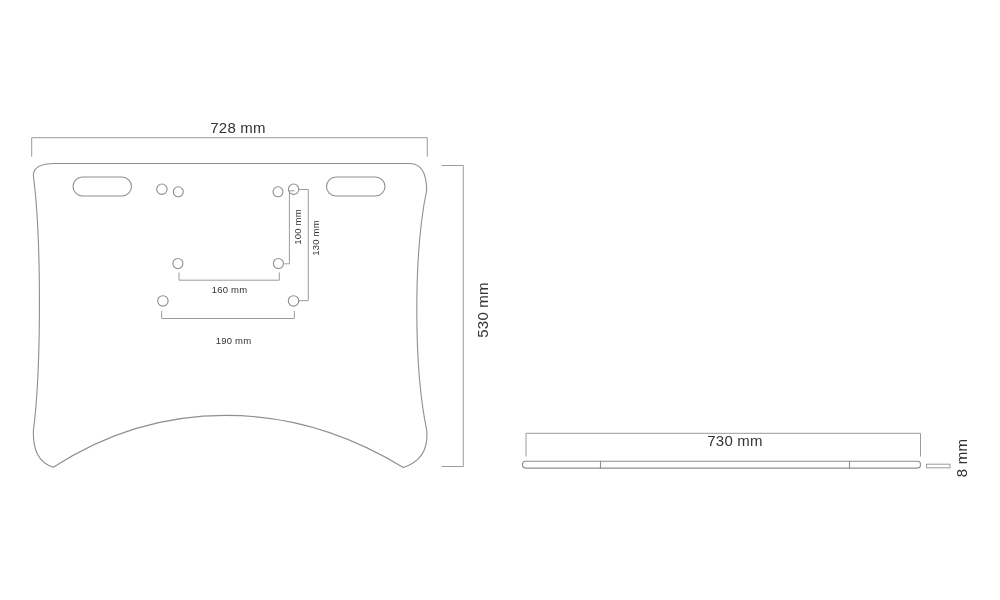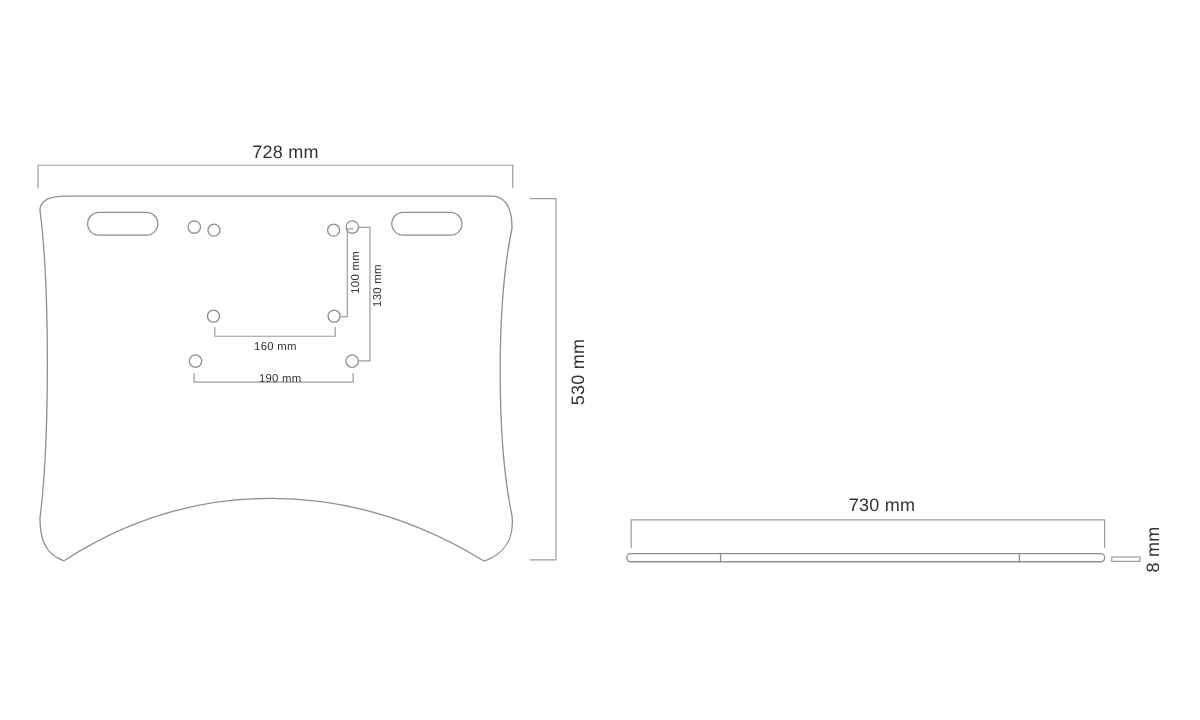--- a/index.html
+++ b/index.html
@@ -77,19 +77,19 @@
   <span class="dim-label big" style="left:238px;  top:127px;">728 mm</span>
 
   <span class="dim-label big vertical" style="left:482px; top:310px;">530 mm</span>
 
   <span class="dim-label small vertical" style="left:296.5px; top:227px;">100 mm</span>
 
   <span class="dim-label small vertical" style="left:315px; top:237.5px;">130 mm</span>
 
   <span class="dim-label small" style="left:229.5px; top:288.5px;text-align:center;">160 mm</span>
 
-  <span class="dim-label small" style="left:233.5px; top:316px;">190 mm</span>
+  <span class="dim-label small" style="left:233.5px; top:340px;">190 mm</span>
 
-  <span class="dim-label big" style="left:735px; top:421px;">730 mm</span>
+  <span class="dim-label big" style="left:735px; top:440px;">730 mm</span>
 
   <span class="dim-label big vertical" style="left:961px; top:458px;">8 mm</span>
 
 </div>
 
 </body></html>

